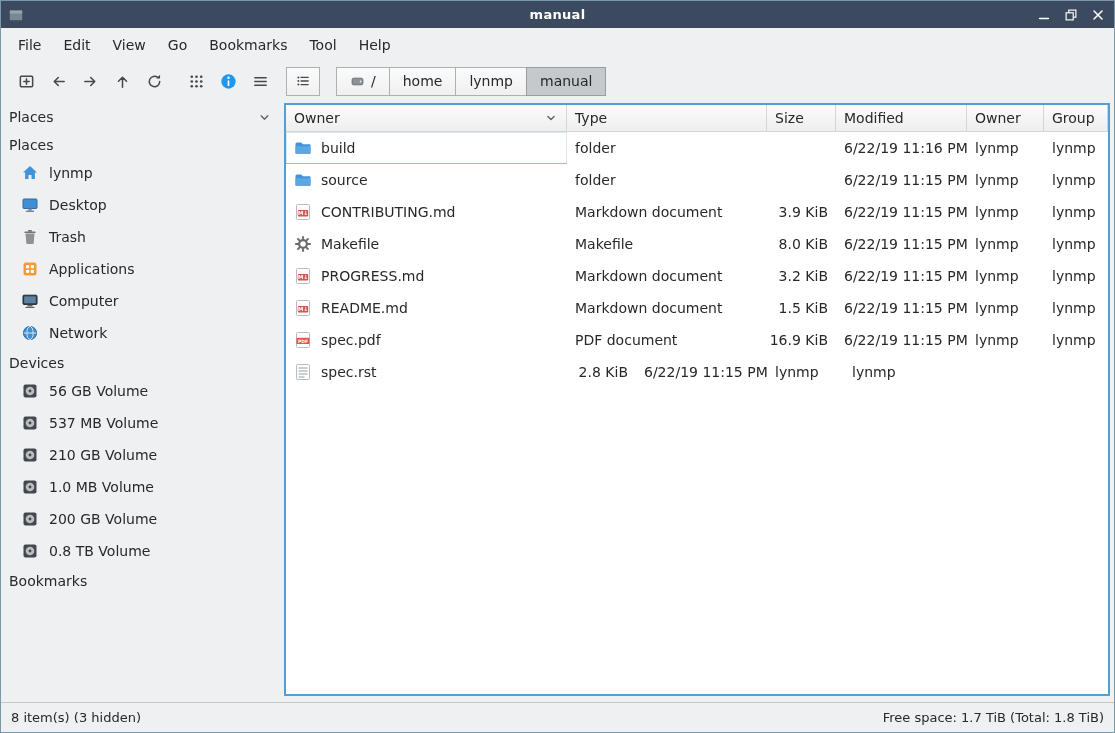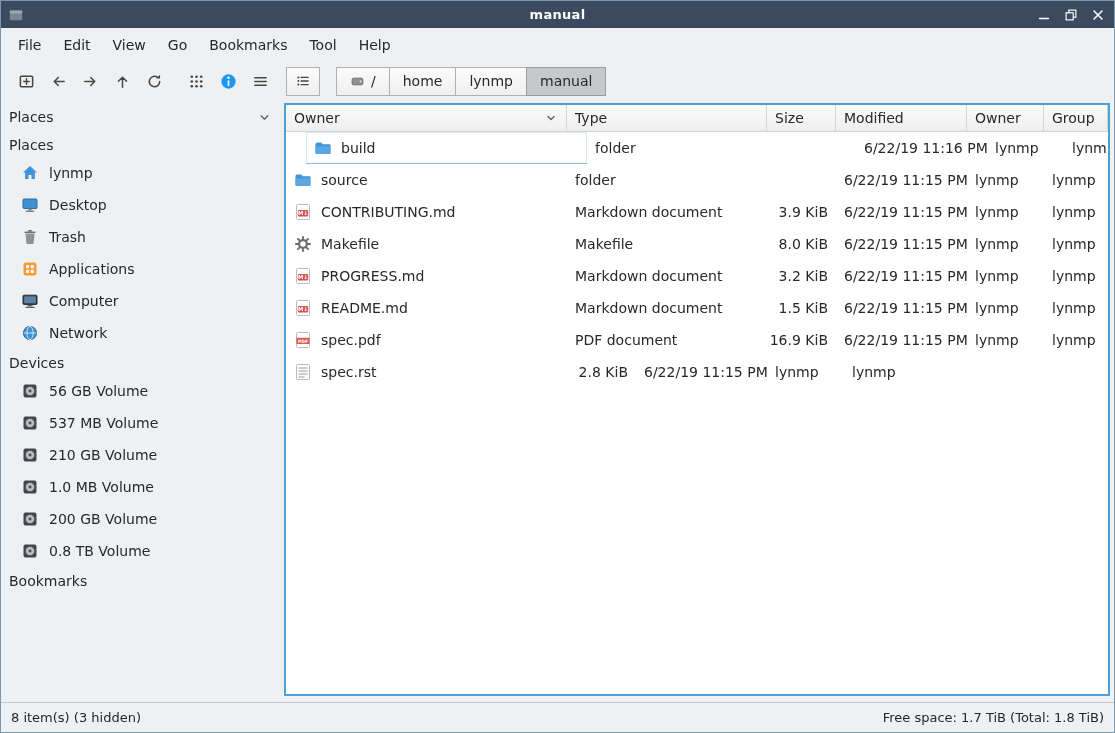--- a/index.html
+++ b/index.html
@@ -54,21 +54,21 @@
   .c1 { width:200px; flex:none; }
   .c2 { width:69px;  flex:none; }
   .c3 { width:131px; flex:none; }
   .c4 { width:77px;  flex:none; }
   .c5 { flex:1; min-width:0; }
   .rows { flex:1; overflow:hidden; background:#fff; }
   .row { height:32px; display:flex; align-items:center; }
   .cell { display:flex; align-items:center; gap:9px; padding:0 8px; height:100%; overflow:hidden; white-space:nowrap; }
   .cell.c2 { justify-content:flex-end; }
   .cell .icon { width:18px; height:18px; flex:none; }
-  .row.cursor .cell.c0 { box-shadow: inset 0 -1px 0 #8cc0e2, inset 0 0 0 1px #d7ebf7; margin-left: 20px; }
+  .row.cursor .cell.c0 { box-shadow: inset 0 -1px 0 #8cc0e2, inset 0 0 0 1px #d7ebf7; }
 
   
   .statusbar { height:30px; flex:none; background:#eff0f1; border-top:1px solid #c3c7cb; display:flex; align-items:center;
                justify-content:space-between; padding:0 10px; font-size:13px;gap:45px; }
 </style>
 </head>
 <body>
 
 <div class="window">
 

